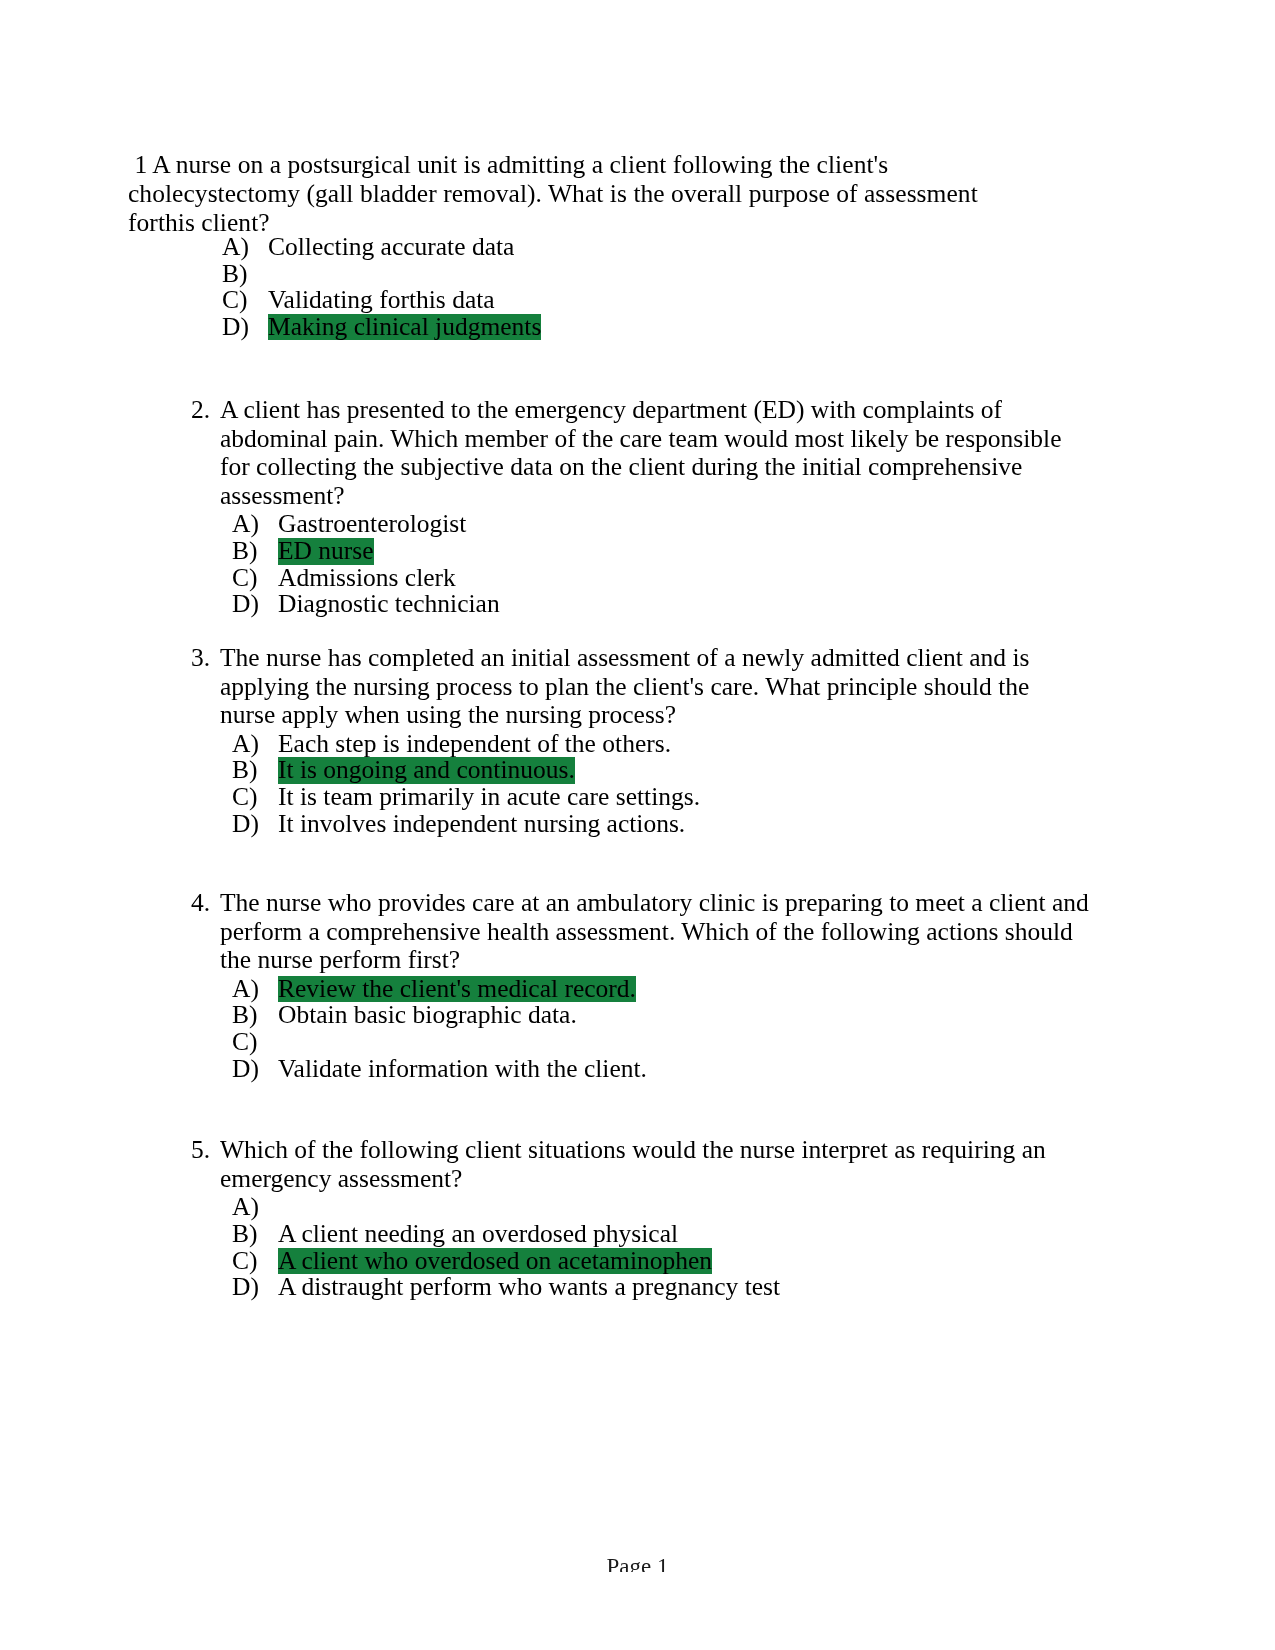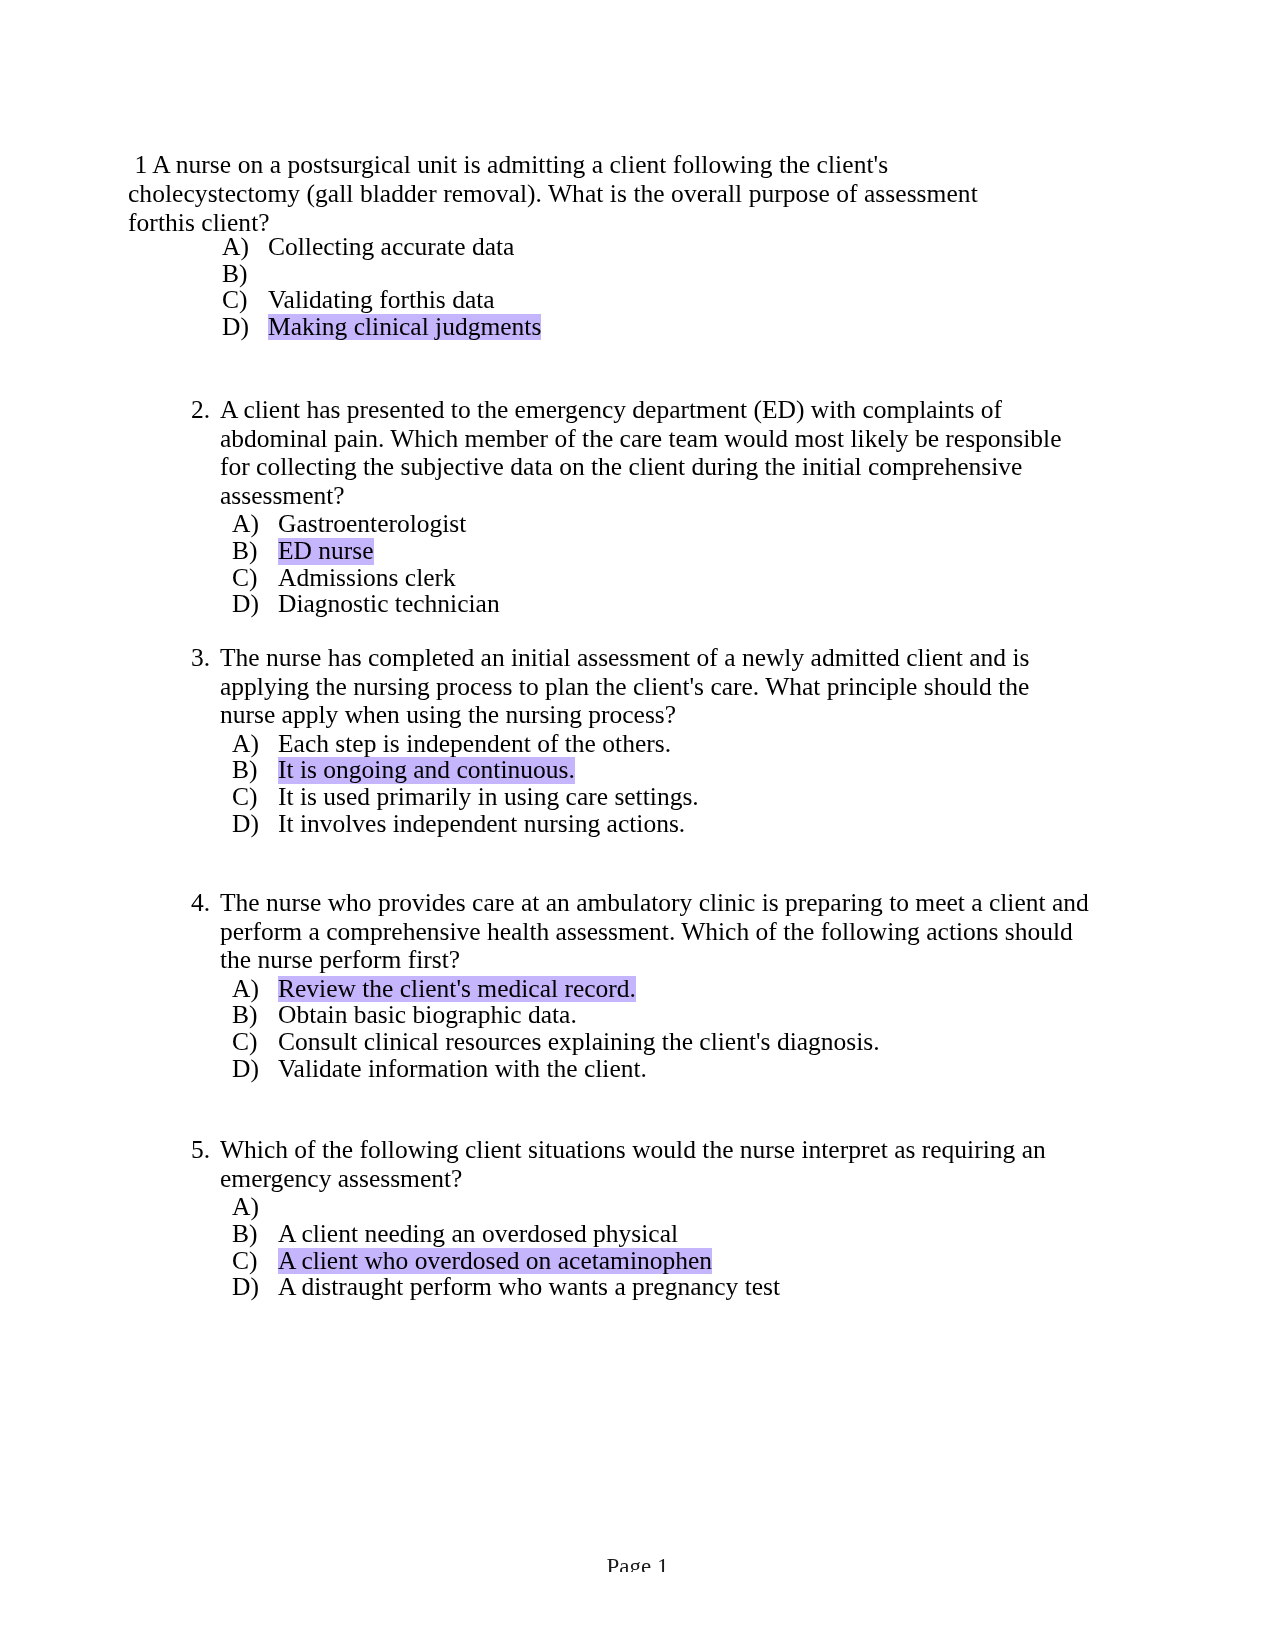--- a/index.html
+++ b/index.html
@@ -61,21 +61,21 @@
     width: 46px;
     flex: 0 0 46px;
     text-align: left;
     white-space: nowrap;
   }
   .opt .txt {
     flex: 0 1 auto;
     white-space: nowrap;
   }
   .opt .txt.hl {
-    background-color: #c4b5fd;
+    background-color: #15803d;
     box-shadow: 0 0 0 0 #faf0c2;
   }
   .q1-options {
     position: absolute;
     left: 222px;
     top: 217px;
     width: 820px;
   }
   .q1-options .opt { line-height: 26.5px; }
 
@@ -189,21 +189,21 @@
         <li class="opt">
           <span class="lbl">A)</span>
           <span class="txt">Each step is independent of the others.</span>
         </li>
         <li class="opt">
           <span class="lbl">B)</span>
           <span class="txt hl">It is ongoing and continuous.</span>
         </li>
         <li class="opt">
           <span class="lbl">C)</span>
-          <span class="txt">It is used primarily in using care settings.</span>
+          <span class="txt">It is team primarily in acute care settings.</span>
         </li>
         <li class="opt">
           <span class="lbl">D)</span>
           <span class="txt">It involves independent nursing actions.</span>
         </li>
       </ul>
     </div>
 
     <div class="qblock" id="q4">
       <div class="qhead">
@@ -214,21 +214,20 @@
         <li class="opt">
           <span class="lbl">A)</span>
           <span class="txt hl">Review the client's medical record.</span>
         </li>
         <li class="opt">
           <span class="lbl">B)</span>
           <span class="txt">Obtain basic biographic data.</span>
         </li>
         <li class="opt">
           <span class="lbl">C)</span>
-          <span class="txt">Consult clinical resources explaining the client's diagnosis.</span>
         </li>
         <li class="opt">
           <span class="lbl">D)</span>
           <span class="txt">Validate information with the client.</span>
         </li>
       </ul>
     </div>
 
     <div class="qblock" id="q5">
       <div class="qhead">

